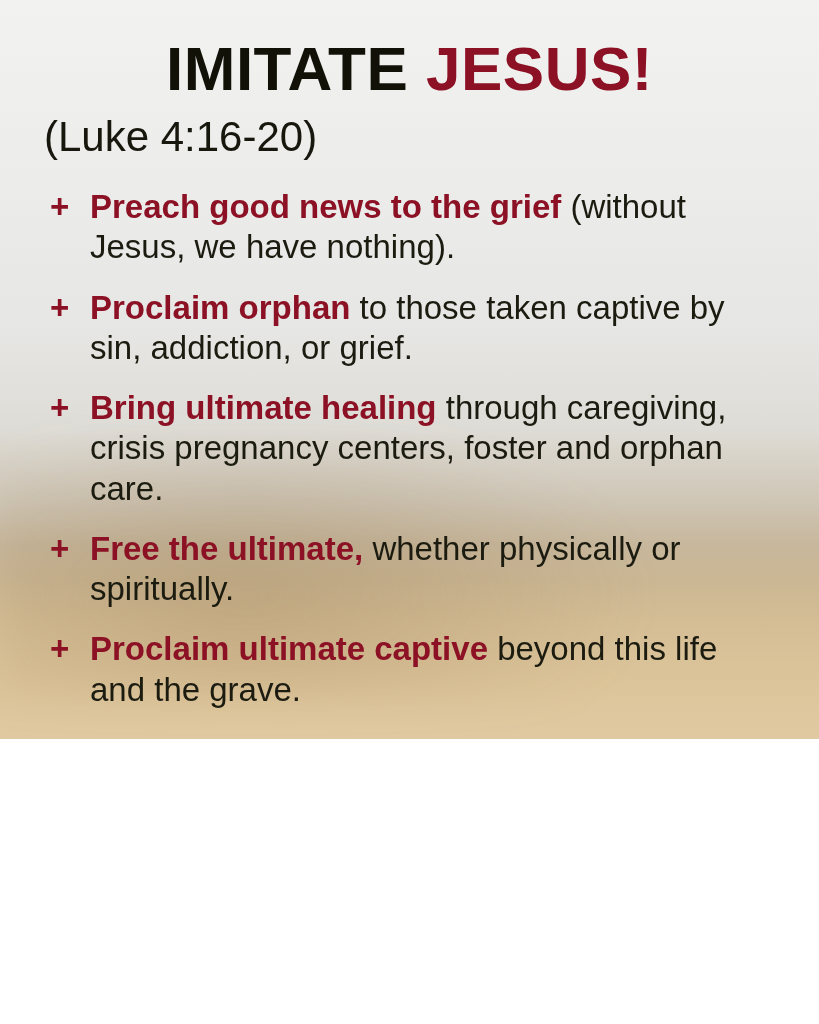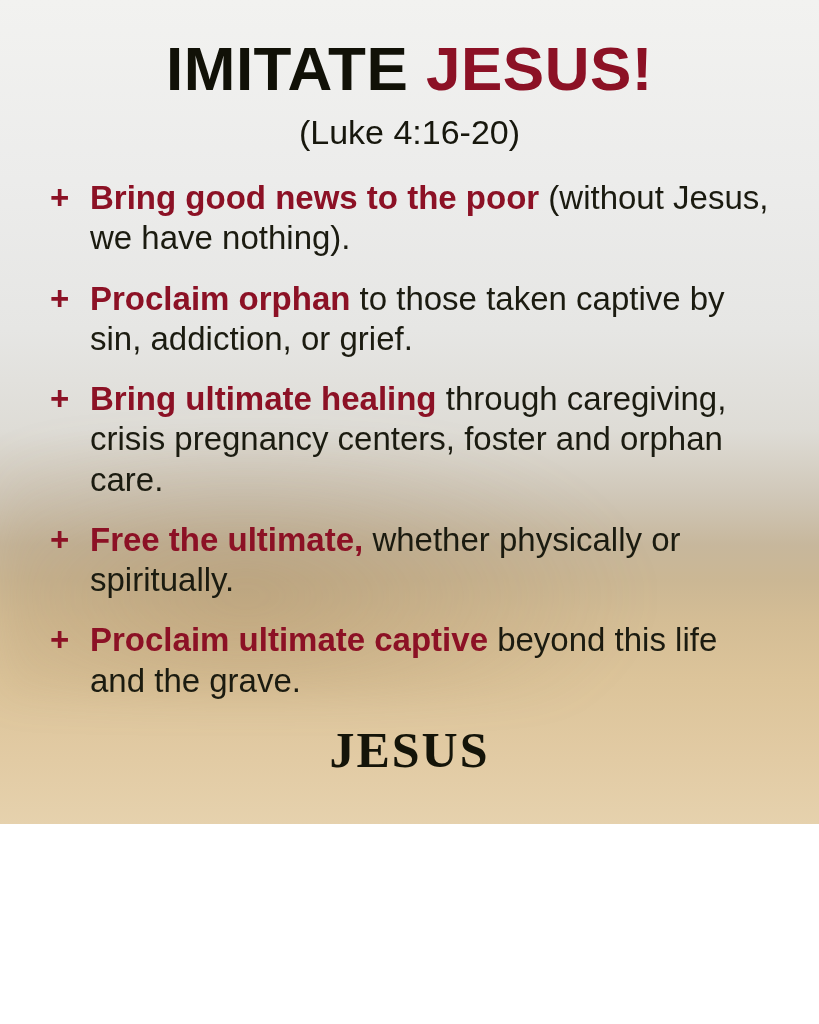--- a/index.html
+++ b/index.html
@@ -8,21 +8,21 @@
   }
   body {
     width: 819px;
     height: 1024px;
     font-family: "Liberation Sans", sans-serif;
     overflow: hidden;
   }
   .poster {
     position: relative;
     width: 819px;
-    height: 824px;
+    height: 739px;
     box-sizing: border-box;
     overflow: hidden;
     background:
       linear-gradient(to bottom,
         #f2f2f0 0px,
         #ececeb 180px,
         #e6e6e4 330px,
         #dedcd6 430px,
         #cfc6b6 500px,
         #c7b79c 545px,
@@ -68,22 +68,21 @@
     letter-spacing: 0.5px;
     margin: 0;
     padding-top: 36px;
     line-height: 1.05;
     color: #111107;
   }
   .title .accent {
     color: #8c1125;
   }
   .subtitle {
-    text-align: center;
-    font-size: 34px;
+    font-size: 42px;
     color: #17170d;
     margin: 12px 0 0 0;
     font-weight: normal;
   }
   .points {
     margin-top: 26px;
   }
   .point {
     display: block;
     font-size: 33px;
@@ -131,21 +130,21 @@
     <h1 class="title">
       <span>IMITATE </span><span class="accent">JESUS!</span>
     </h1>
 
     <p class="subtitle">(Luke 4:16-20)</p>
 
     <div class="points">
 
       <div class="point">
         <span class="plus">+</span>
-        <span class="lead">Bring good news to the poor</span><span class="rest"> (without Jesus, we have nothing).</span>
+        <span class="lead">Preach good news to the grief</span><span class="rest"> (without Jesus, we have nothing).</span>
       </div>
 
       <div class="point">
         <span class="plus">+</span>
         <span class="lead">Proclaim orphan</span><span class="rest"> to those taken captive by sin, addiction, or grief.</span>
       </div>
 
       <div class="point">
         <span class="plus">+</span>
         <span class="lead">Bring ultimate healing</span><span class="rest"> through caregiving, crisis pregnancy centers, foster and orphan care.</span>

